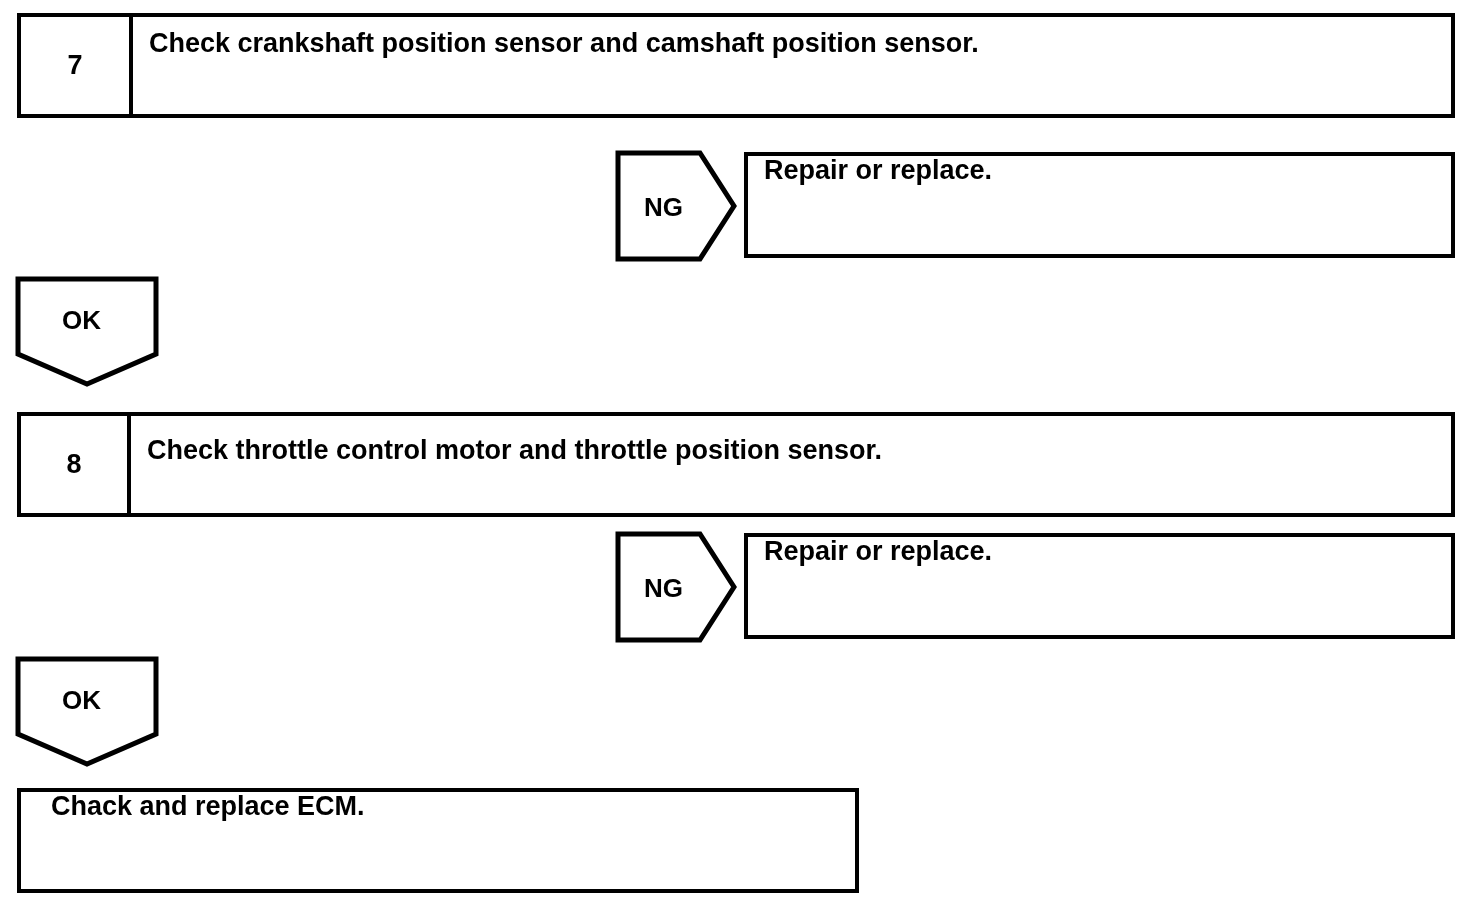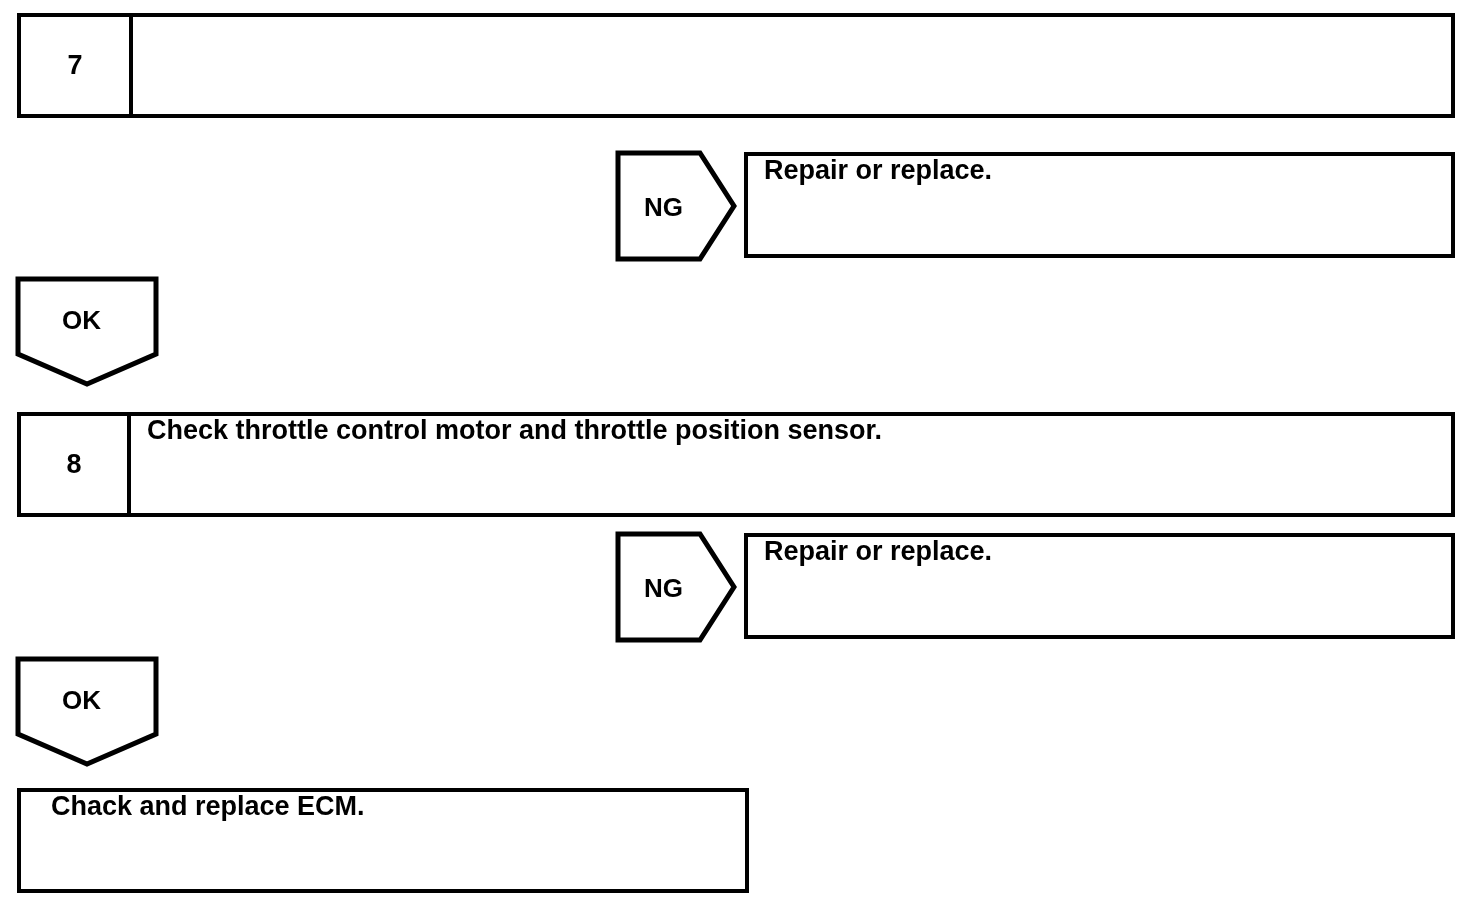--- a/index.html
+++ b/index.html
@@ -73,20 +73,23 @@
 </style>
 </head>
 <body>
 
 <div id="canvas">
 
   <div class="node rect-box" style="left:17px; top:13px; width:1438px; height:105px;">
     <div class="step-num-cell" style="width:112px;">
       <span class="step-num-text">7</span>
     </div>
+    <div class="step-body" style="left:128px; right:8px; align-items:flex-start; padding-top:12px;">
+      <span class="step-text">Check crankshaft position sensor and camshaft position sensor.</span>
+    </div>
   </div>
 
   <svg class="shape-svg" width="122" height="112" viewBox="0 0 122 112" style="left:615px; top:150px;">
     <polygon points="3,3 85,3 119,56 85,109 3,109" fill="#ffffff" stroke="#000000" stroke-width="5" stroke-linejoin="miter"></polygon>
   </svg>
   <span class="shape-label" style="left:644px; top:192px;">NG</span>
 
   <div class="node rect-box" style="left:744px; top:152px; width:711px; height:106px;">
     <div class="step-body" style="left:16px; right:8px;">
       <span class="step-text">Repair or replace.</span>
@@ -95,40 +98,40 @@
 
   <svg class="shape-svg" width="144" height="112" viewBox="0 0 144 112" style="left:15px; top:276px;">
     <polygon points="3,3 141,3 141,78 72,108 3,78" fill="#ffffff" stroke="#000000" stroke-width="5" stroke-linejoin="miter"></polygon>
   </svg>
   <span class="shape-label" style="left:62px; top:305px;">OK</span>
 
   <div class="node rect-box" style="left:17px; top:412px; width:1438px; height:105px;">
     <div class="step-num-cell" style="width:110px;">
       <span class="step-num-text">8</span>
     </div>
-    <div class="step-body" style="left:126px; right:16px;">
+    <div class="step-body" style="left:126px; right:16px;margin-top:20px;">
       <span class="step-text">Check throttle control motor and throttle position sensor.</span>
     </div>
   </div>
 
   <svg class="shape-svg" width="122" height="112" viewBox="0 0 122 112" style="left:615px; top:531px;">
     <polygon points="3,3 85,3 119,56 85,109 3,109" fill="#ffffff" stroke="#000000" stroke-width="5" stroke-linejoin="miter"></polygon>
   </svg>
   <span class="shape-label" style="left:644px; top:573px;">NG</span>
 
   <div class="node rect-box" style="left:744px; top:533px; width:711px; height:106px;">
     <div class="step-body" style="left:16px; right:8px;">
       <span class="step-text">Repair or replace.</span>
     </div>
   </div>
 
   <svg class="shape-svg" width="144" height="112" viewBox="0 0 144 112" style="left:15px; top:656px;">
     <polygon points="3,3 141,3 141,78 72,108 3,78" fill="#ffffff" stroke="#000000" stroke-width="5" stroke-linejoin="miter"></polygon>
   </svg>
   <span class="shape-label" style="left:62px; top:685px;">OK</span>
 
-  <div class="node rect-box" style="left:17px; top:788px; width:732px; height:105px;">
+  <div class="node rect-box" style="left:17px; top:788px; width:842px; height:105px;">
     <div class="step-body" style="left:30px; right:8px;">
       <span class="step-text">Chack and replace ECM.</span>
     </div>
   </div>
 
 </div>
 
 </body></html>

